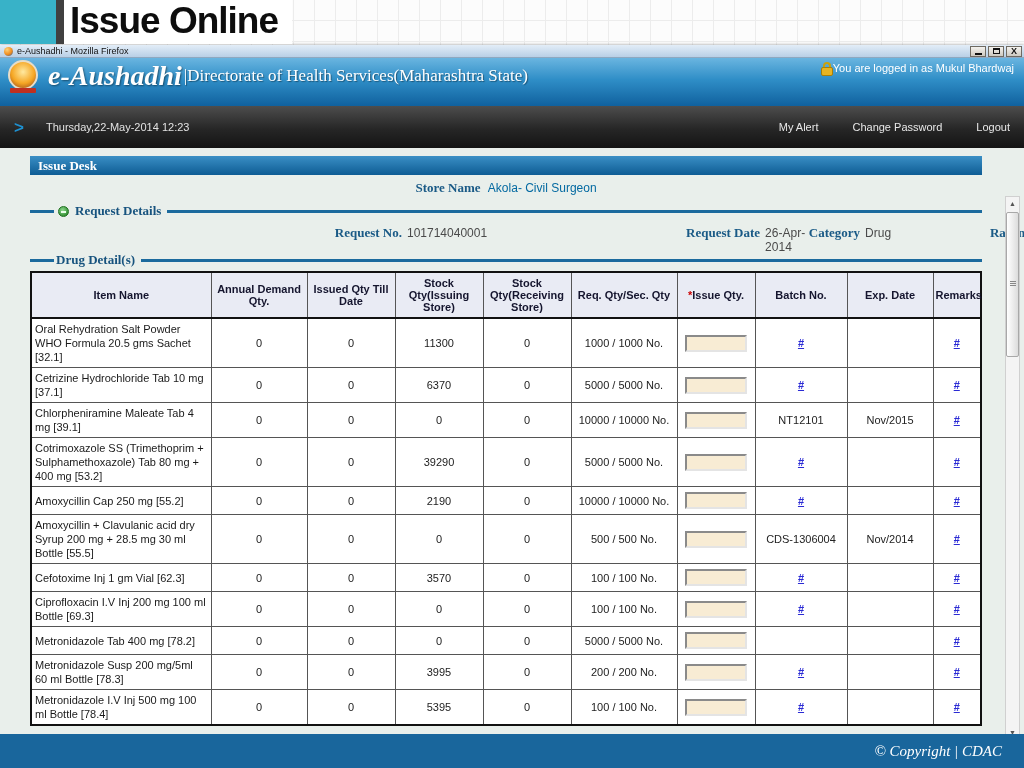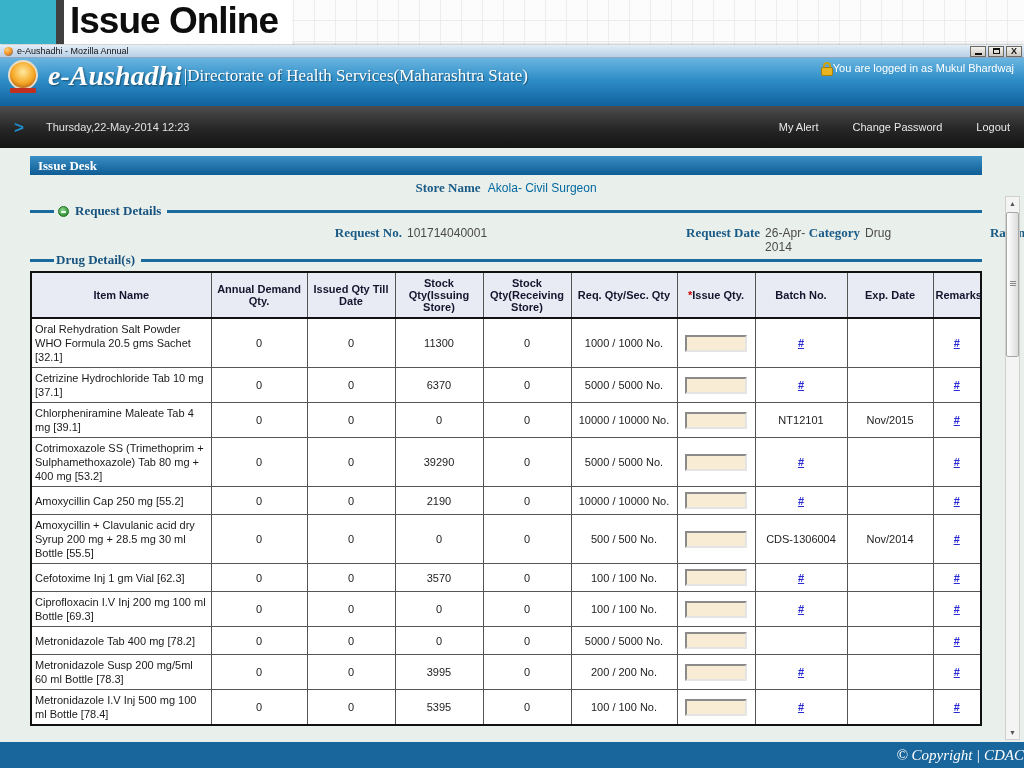--- a/index.html
+++ b/index.html
@@ -79,21 +79,21 @@
   
   table.drug-table { border-collapse:collapse; width:950px; margin-top:1px; background:#fff; border:2px solid #111; table-layout:fixed; }
   .drug-table th { background:#e9ebf4; font-size:11px; font-weight:bold; color:#15152e; border:1px solid #555; border-bottom:2px solid #111; padding:4px 2px; text-align:center; }
   .drug-table td { font-size:11px; color:#222; border:1px solid #555; padding:5px 3px; text-align:center; vertical-align:middle; }
   .drug-table td.item-cell { text-align:left; color:#1a1a1a; line-height:14px; padding:3px 3px; }
   .star { color:#cc0000; }
   .hashlink { color:#2a2ad4; font-weight:bold; text-decoration:underline; cursor:pointer; font-size:11px; }
   .qty-input { width:62px; height:17px; background:#f8ecd4; border:2px solid; border-color:#8a8a8a #e4e4e4 #e4e4e4 #8a8a8a; }
 
   
-  .page-footer { position:absolute; left:0; bottom:0; width:1024px; height:26px; background:#19669c; z-index:4; display:flex; align-items:center; justify-content:flex-end; }
+  .page-footer { position:absolute; left:0; bottom:0; width:1024px; height:34px; background:#19669c; z-index:4; display:flex; align-items:center; justify-content:flex-end; padding-right:22px; }
   .footer-text { font-family:"Liberation Serif", serif; font-style:italic; font-size:15px; color:#fff; }
 
   
   .scrollbar { position:absolute; right:4px; top:151px; bottom:28px; width:15px; background:#f4f4f4; border:1px solid #d0d0d0; z-index:3; display:flex; flex-direction:column; align-items:center; }
   .sb-arrow { font-size:7px; color:#555; line-height:13px; height:13px; cursor:pointer; }
   .sb-thumb { width:13px; height:145px; margin-top:2px; background:linear-gradient(to right,#ffffff,#dcdcdc); border:1px solid #a8a8a8; border-radius:2px; position:relative; cursor:pointer; }
   .sb-thumb::after { content:""; position:absolute; left:3px; top:68px; width:6px; height:1px; background:#888; box-shadow:0 2px 0 #888, 0 4px 0 #888; }
   .sb-spacer { flex:1; }
 </style>
 </head>
@@ -101,21 +101,21 @@
 
 <div class="slide-title-row">
   <div class="teal-box"></div>
   <div class="slide-title">Issue Online</div>
 </div>
 
 <div class="fx-window">
 
   <div class="fx-titlebar">
     <span class="fx-icon"></span>
-    <span class="fx-title">e-Aushadhi - Mozilla Annual</span>
+    <span class="fx-title">e-Aushadhi - Mozilla Firefox</span>
     <span class="win-btn">
         <span class="min-glyph"></span>
       </span>
     <span class="win-btn">
         <span class="restore-glyph"></span>
       </span>
     <span class="win-btn">
         <span class="close-glyph">X</span>
       </span>
   </div>

